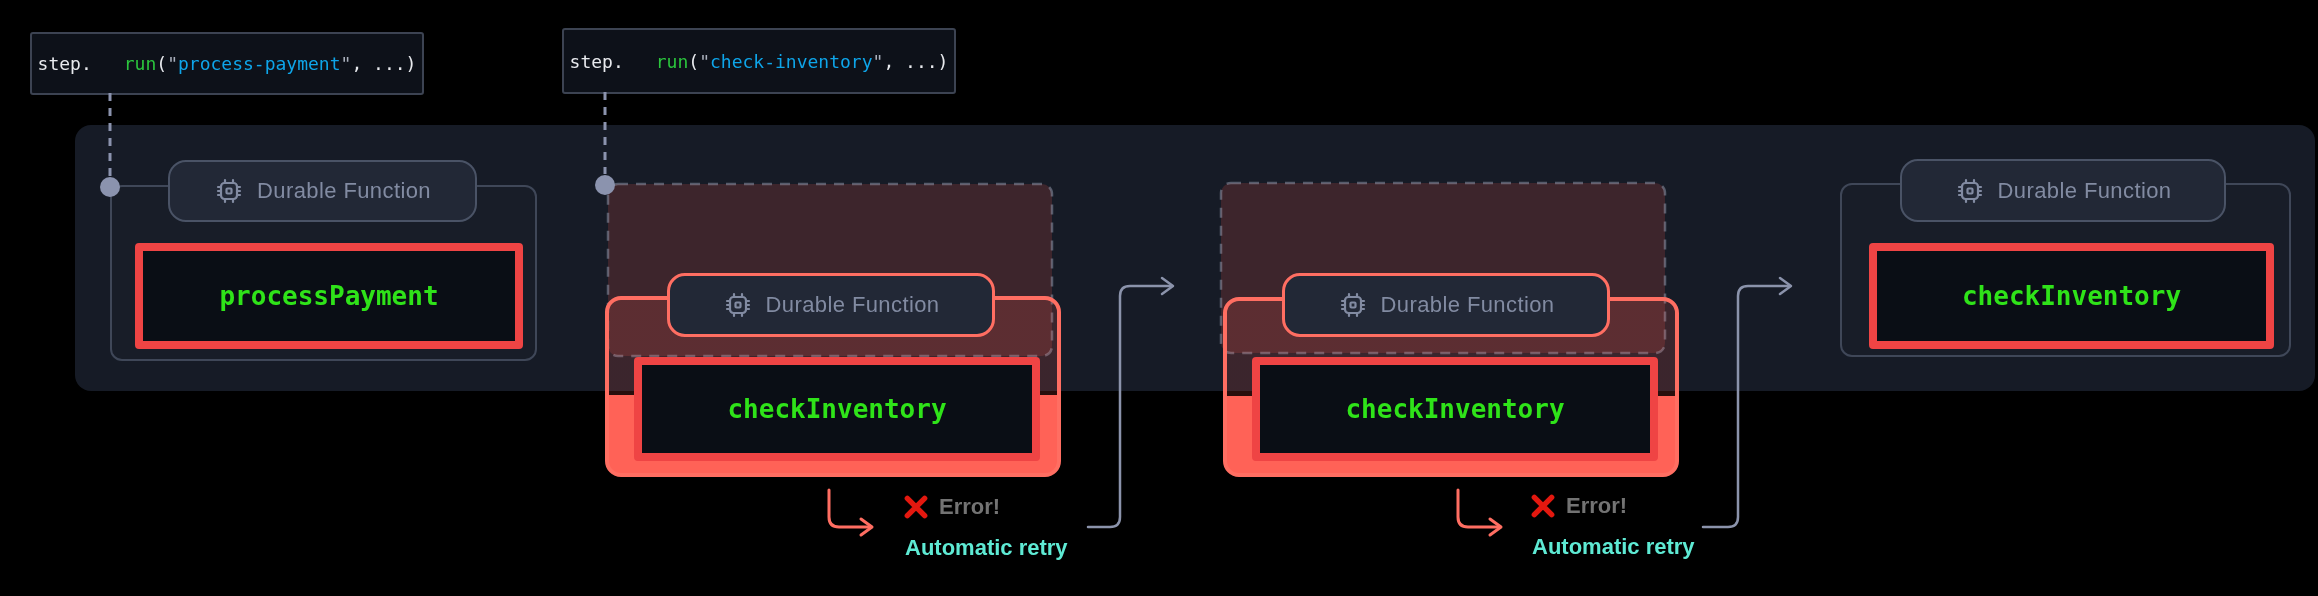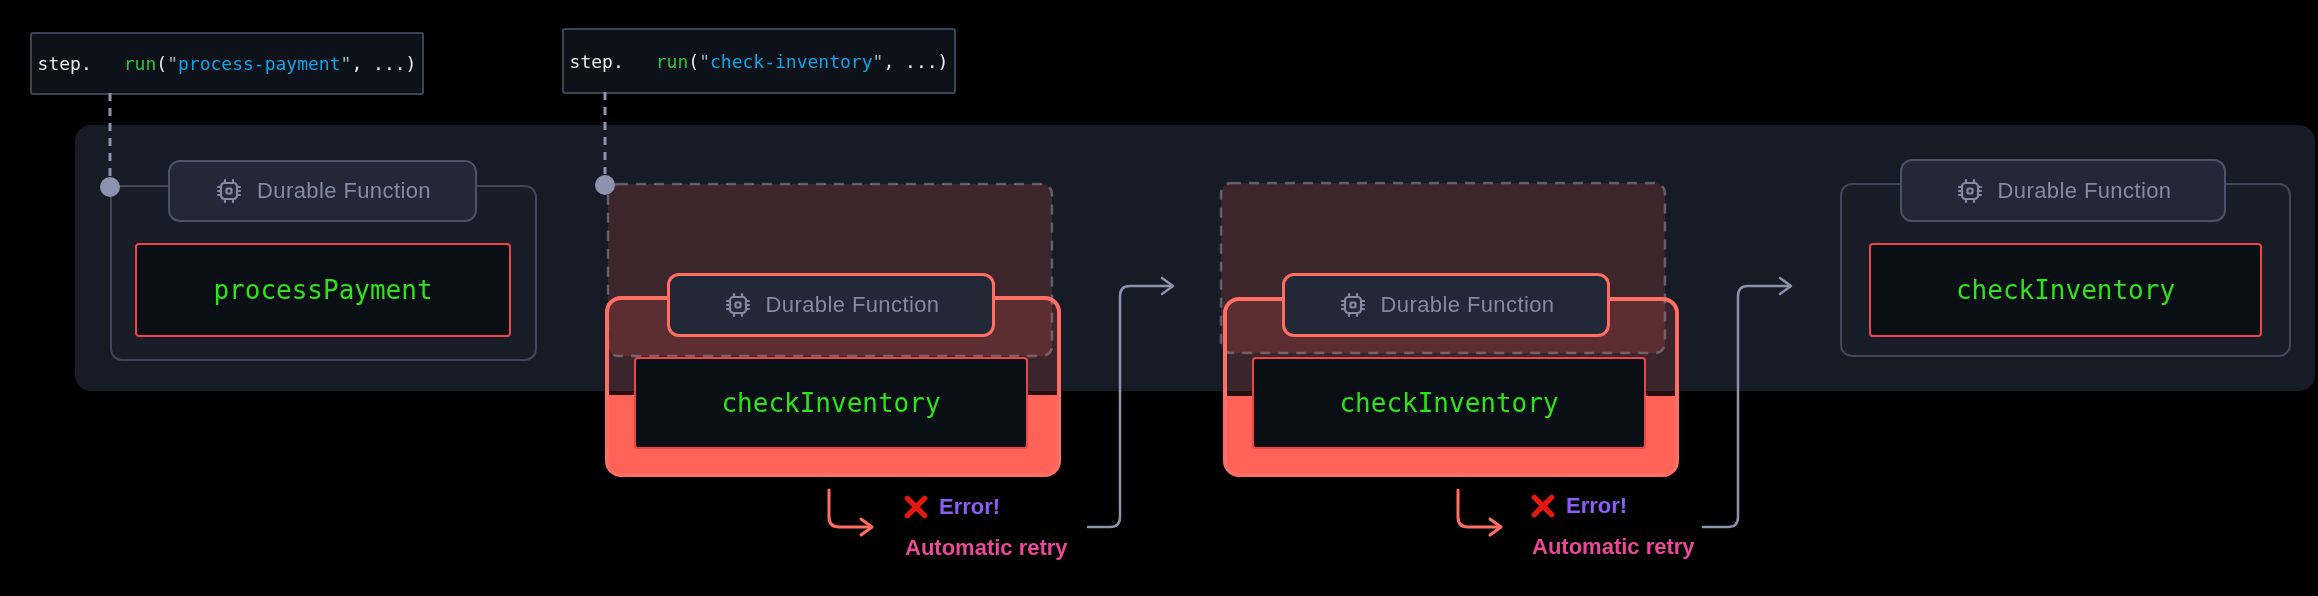--- a/index.html
+++ b/index.html
@@ -15,38 +15,38 @@
   
   .panel{position:absolute;left:75px;top:125px;width:2240px;height:266px;
          background:#161b26;border-radius:16px;}
 
   
   .fn-box{position:absolute;border:2.5px solid #3f4758;border-radius:12px;
           background:rgba(255,255,255,0.012);}
 
   
   .badge{position:absolute;display:flex;align-items:center;justify-content:center;gap:13px;
-         background:#222836;border-radius:12px;color:#828ba2;}
+         background:#222836;border-radius:18px;color:#828ba2;}
   .badge .lbl{font-size:22px;letter-spacing:.4px;color:#828ba2;}
   .badge.normal{border:2.5px solid #4a5366;}
   .badge.failed{border:3.5px solid #ff6e62;}
   .chip-ic{width:30px;height:30px;color:#828ba2;flex:0 0 auto;}
 
   
   .fn-inner{position:absolute;display:flex;align-items:center;justify-content:center;
-            background:#0a0e15;border:2px solid #ef4444;border-radius:4px;
-            font-family:"DejaVu Sans Mono",monospace;font-size:26px;color:#2fe319;}
+            background:#0a0e15;border:8px solid #ef4444;border-radius:4px;
+            font-family:"DejaVu Sans Mono",monospace;font-size:26px;color:#2fe319;font-weight:bold;}
 
   
   .retry-box{position:absolute;border:4px solid #ff6e62;border-radius:16px;
              background:linear-gradient(180deg,rgba(255,90,80,0.16) 0%,rgba(255,90,80,0.16) 55%,#ff6257 55%,#ff6257 100%);}
 
   
-  .err-label{position:absolute;font-weight:bold;font-size:22px;color:#8b5cf6;line-height:26px;}
-  .retry-label{position:absolute;font-weight:bold;font-size:22px;color:#ec4899;line-height:24px;}
+  .err-label{position:absolute;font-weight:bold;font-size:22px;color:#737373;line-height:26px;}
+  .retry-label{position:absolute;font-weight:bold;font-size:22px;color:#5eead4;line-height:24px;}
   .xmark{position:absolute;width:26px;height:26px;}
 
   svg.layer{position:absolute;left:0;top:0;pointer-events:none;}
 </style>
 </head>
 <body>
 
 <div id="canvas">
 
   <div class="code-chip" style="left:30px;top:32px;width:390px;height:59px;">

